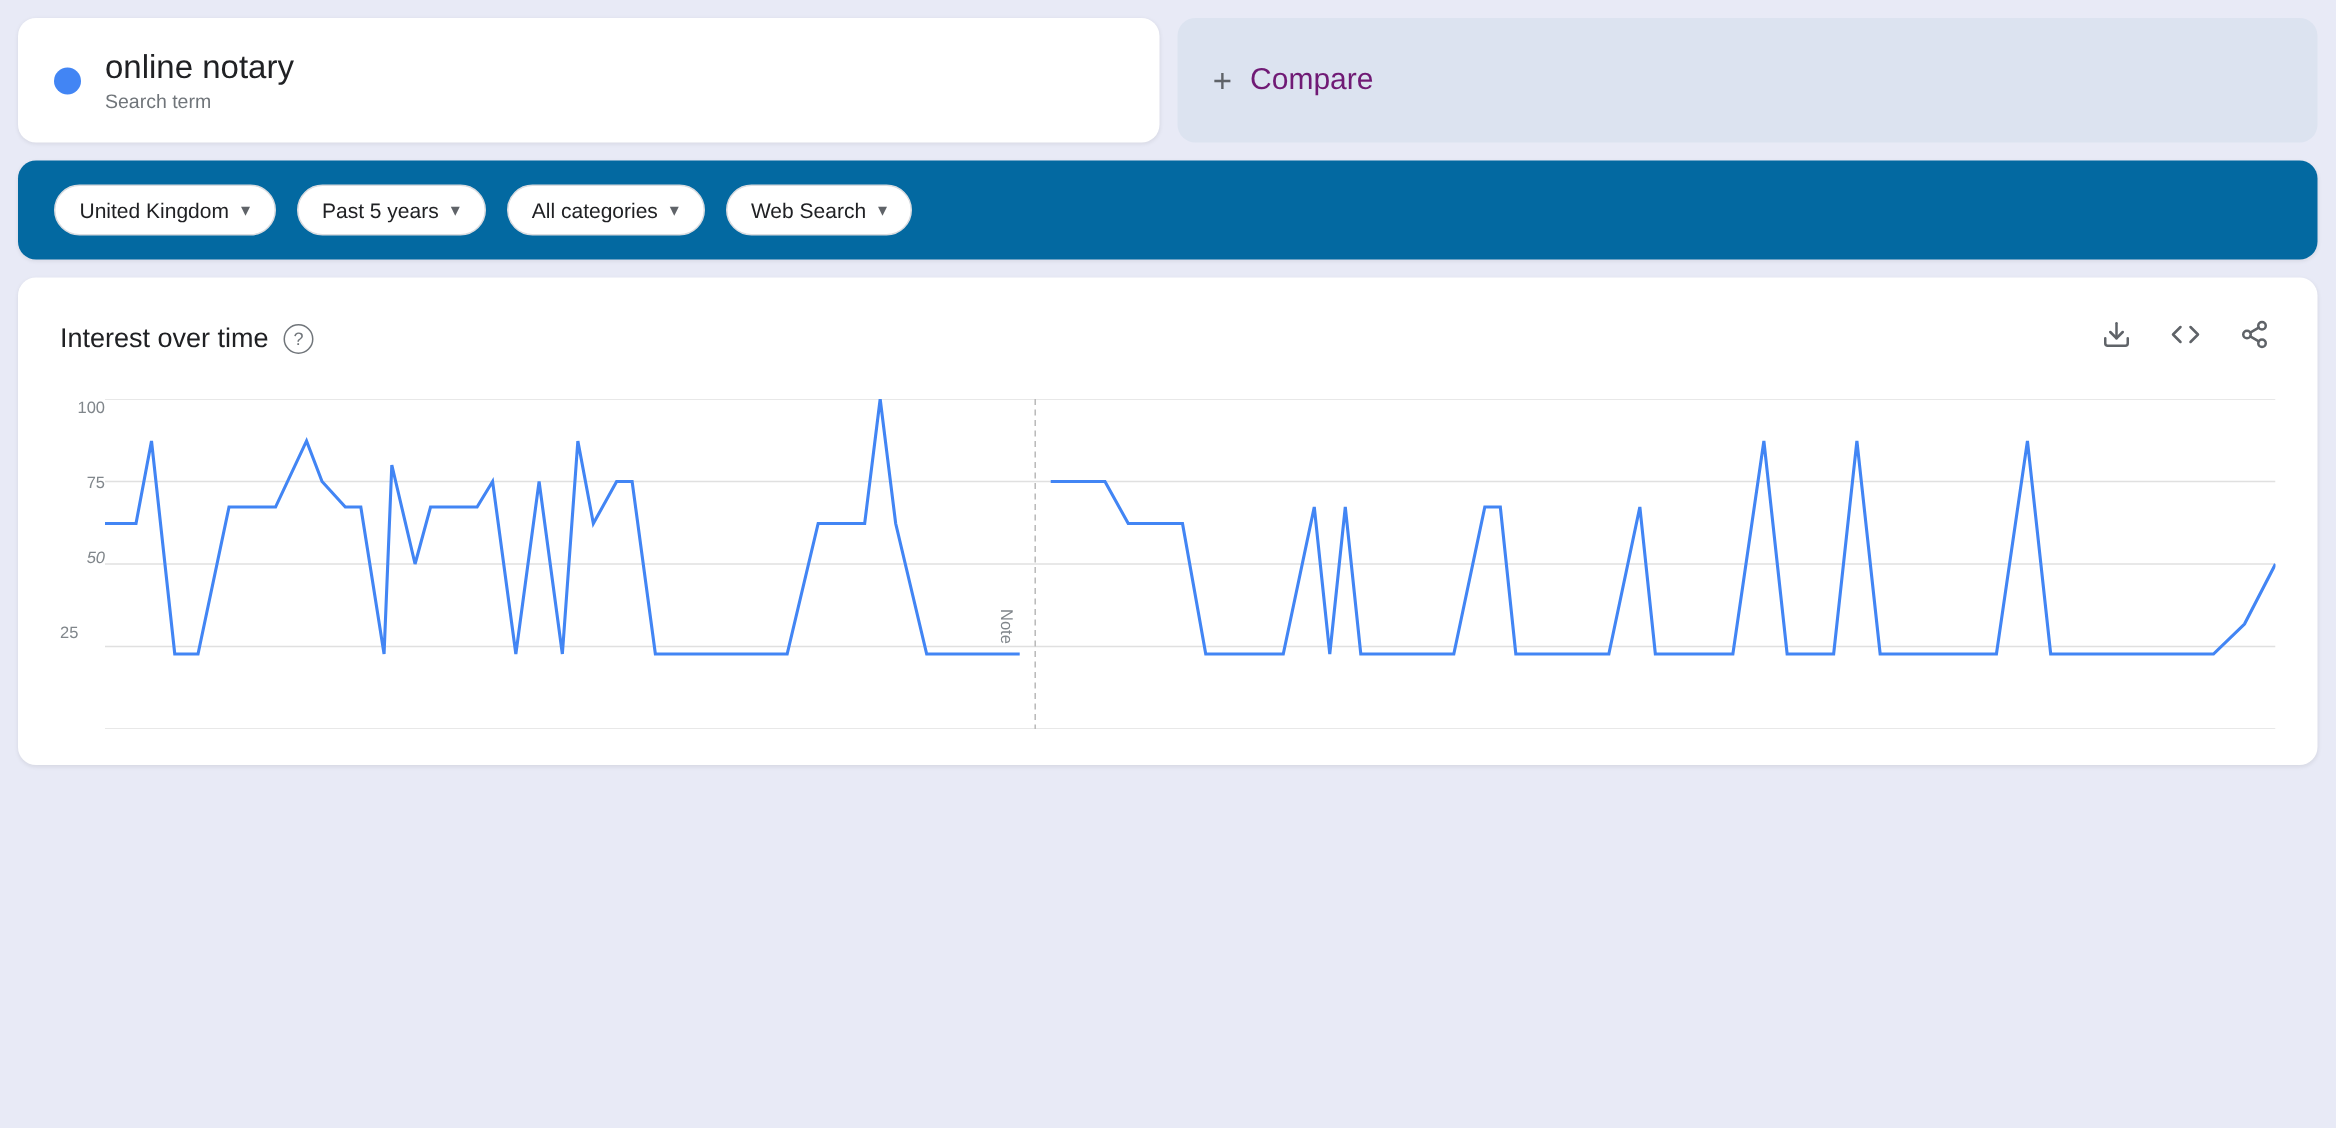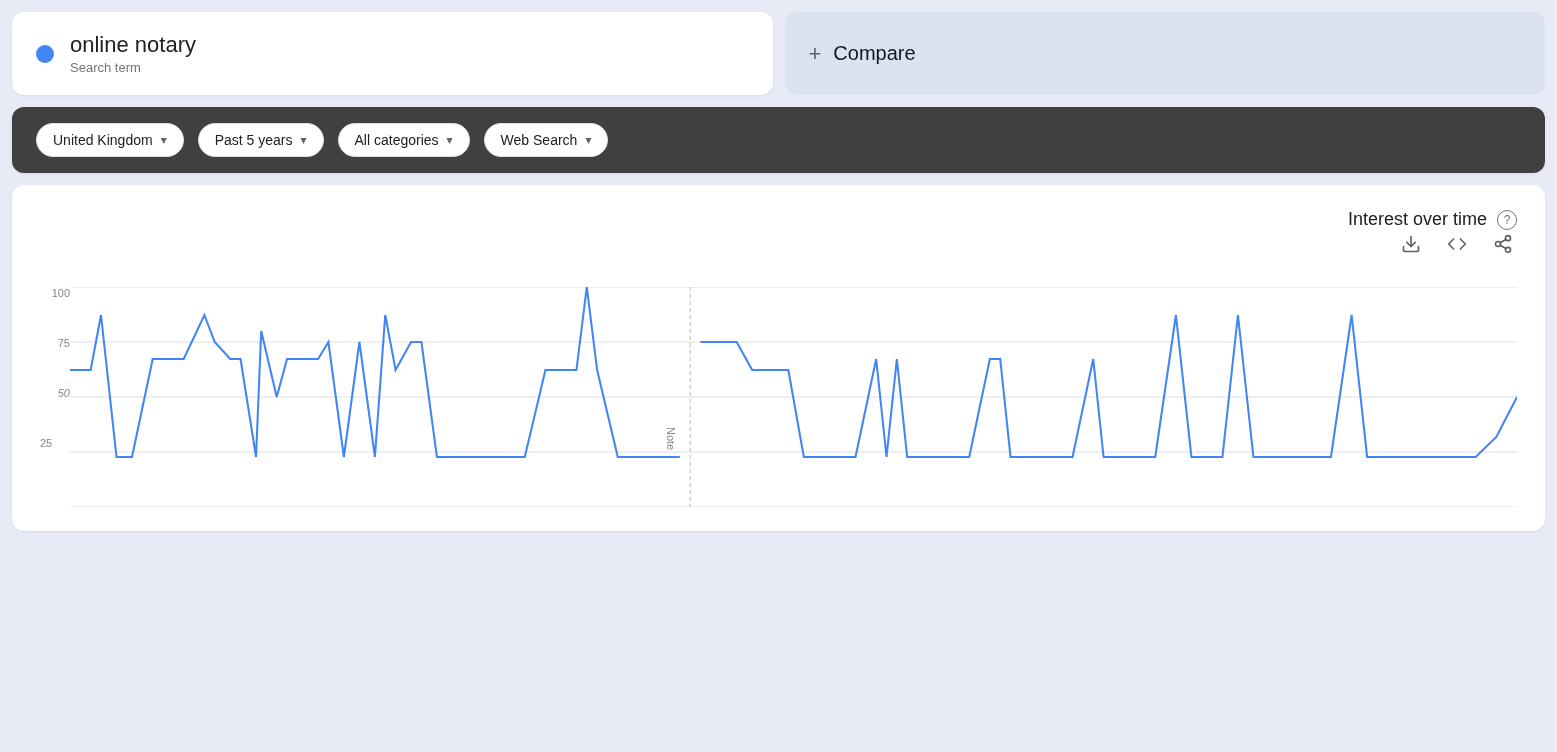--- a/index.html
+++ b/index.html
@@ -55,24 +55,24 @@
       gap: 12px;
       cursor: pointer;
     }
     .compare-plus {
       font-size: 22px;
       color: #5f6368;
       font-weight: 300;
     }
     .compare-label {
       font-size: 20px;
-      color: #0f172a;
+      color: #701a75;
     }
     .filters-card {
-      background: #404040;
+      background: #0369a1;
       border-radius: 12px;
       padding: 16px 24px;
       margin-bottom: 12px;
       display: flex;
       gap: 14px;
       box-shadow: 0 1px 3px rgba(0,0,0,0.08);
       flex-wrap: wrap;
     }
     .filter-btn {
       display: flex;
@@ -91,24 +91,23 @@
       font-size: 12px;
     }
     .chart-card {
       background: #fff;
       border-radius: 12px;
       padding: 24px 28px;
       box-shadow: 0 1px 3px rgba(0,0,0,0.08);
     }
     .chart-header {
       display: flex;
-      align-items: flex-end;
+      align-items: center;
       justify-content: space-between;
       margin-bottom: 24px;
-      flex-direction: column;
     }
     .chart-title-group {
       display: flex;
       align-items: center;
       gap: 10px;
     }
     .chart-title {
       font-size: 18px;
       color: #202124;
       font-weight: 500;

